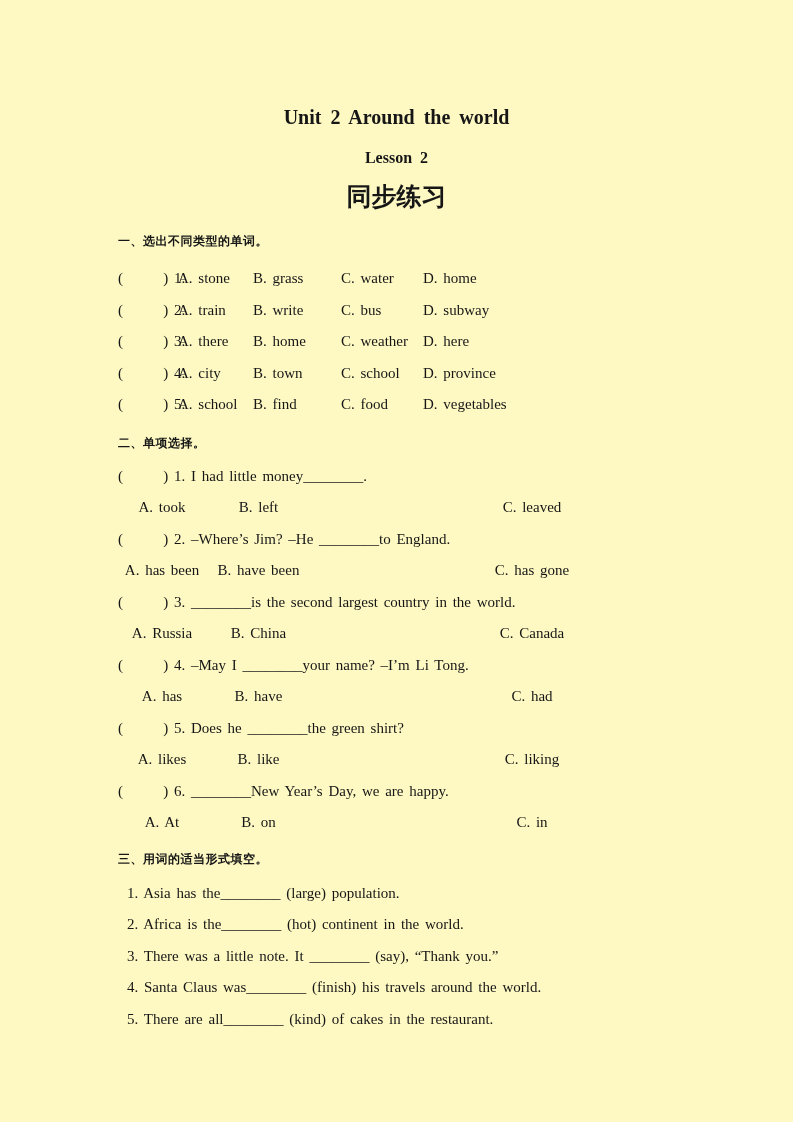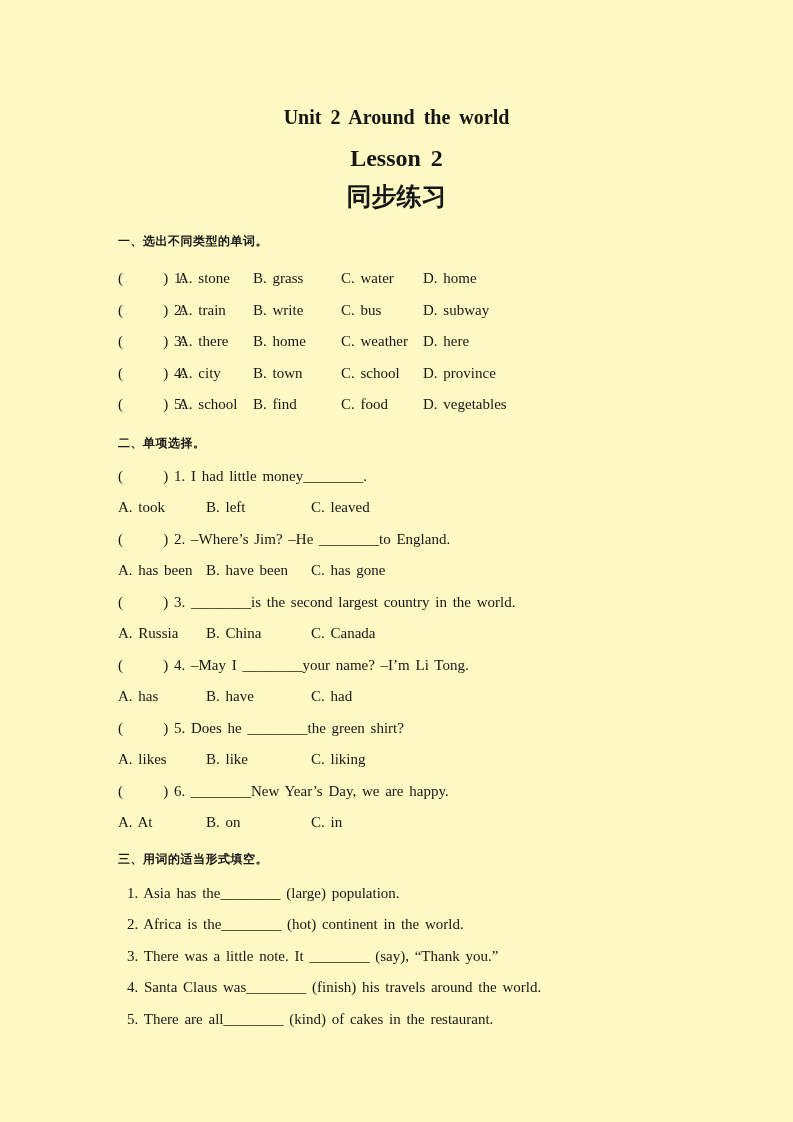--- a/index.html
+++ b/index.html
@@ -24,21 +24,21 @@
     text-align: center;
     font-size: 20px;
     font-weight: bold;
     line-height: 24px;
     word-spacing: 4px;
     font-family: "Liberation Serif", "DejaVu Serif", serif;
   }
   .doc-lesson {
     margin: 17px 0 0 0;
     text-align: center;
-    font-size: 24px;
+    font-size: 16px;
     font-weight: bold;
     line-height: 24px;
     word-spacing: 4px;
     font-family: "Liberation Serif", "DejaVu Serif", serif;
   }
   .doc-subtitle {
     margin: 13px 0 0 0;
     text-align: center;
     font-size: 25px;
     font-weight: bold;
@@ -53,21 +53,21 @@
   .sec-heading {
     margin: 0;
     font-size: 12px;
     font-weight: bold;
     line-height: 28px;
     letter-spacing: 0.5px;
   }
   .sec-1 { margin-top: 17px; }
   .sec-1 .rows { margin-top: 8px; }
   .sec-2 { margin-top: 8px; }
-  .sec-2 .rows { margin-top: 4px; }
+  .sec-2 .rows { margin-top: 4px; text-align: center; }
   .sec-3 { margin-top: 6px; }
   .sec-3 .rows { margin-top: 5px; }
   .row {
     display: flex;
     align-items: center;
     height: 31.5px;
     white-space: nowrap;
   }
   
   .row.s1 .prefix { width: 60px; flex: none; }

